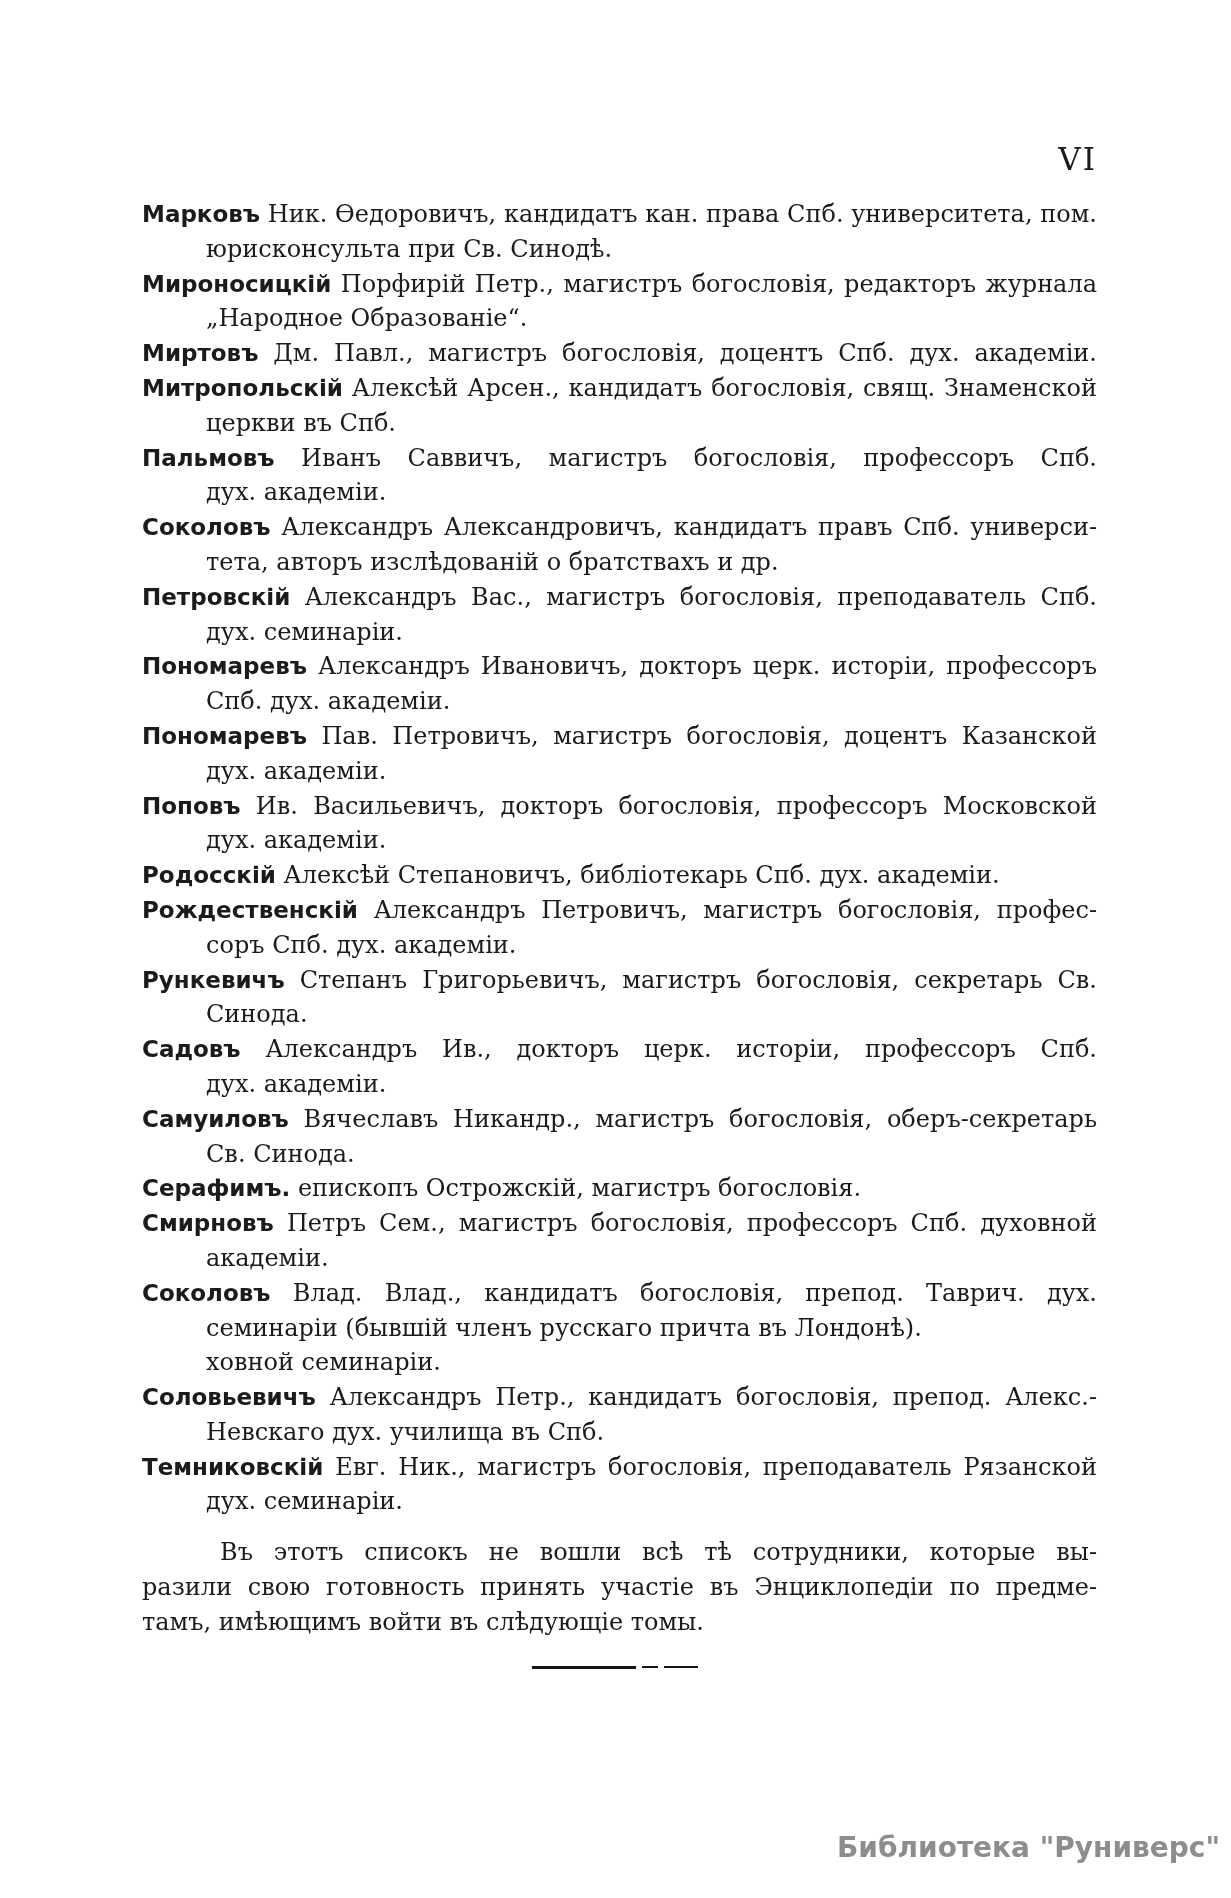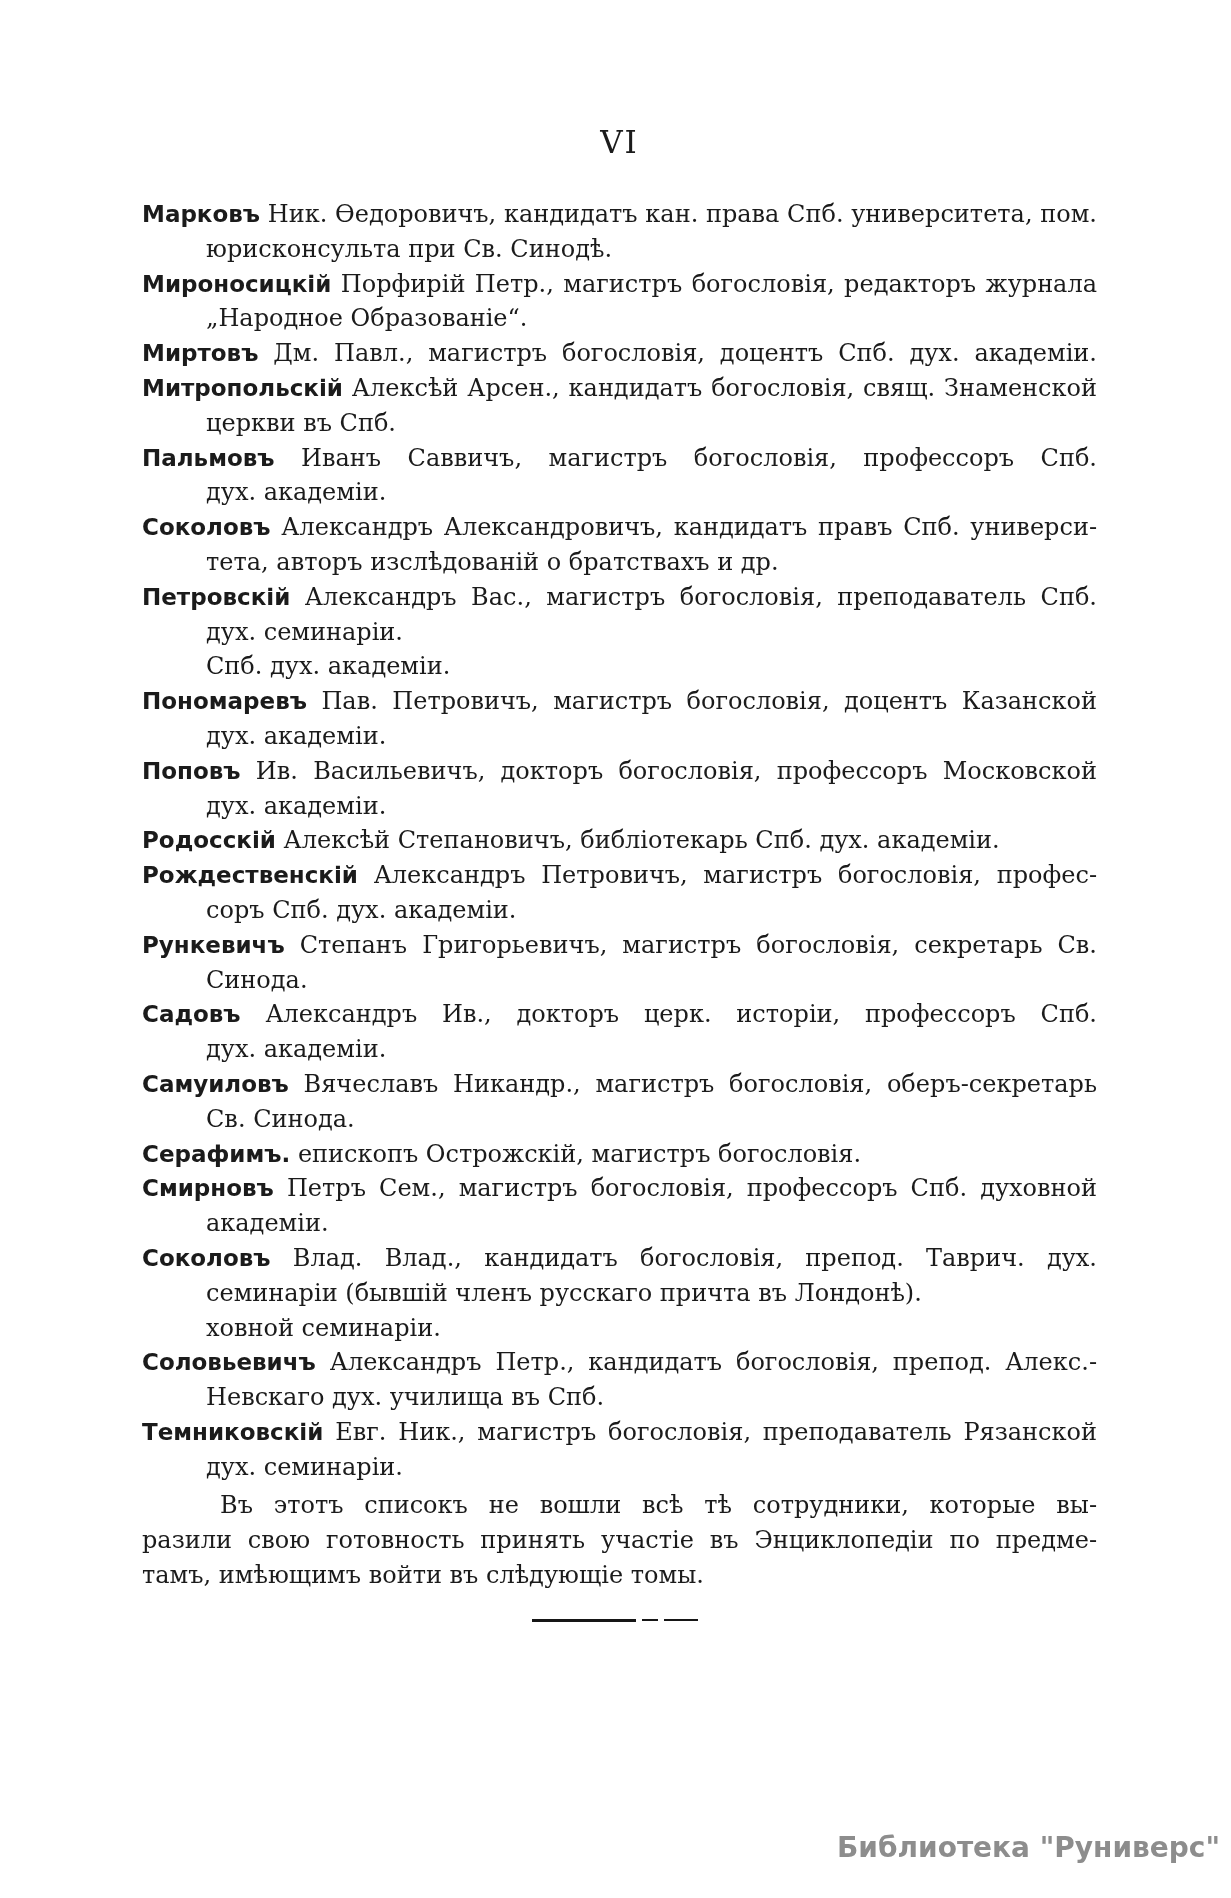--- a/index.html
+++ b/index.html
@@ -6,41 +6,41 @@
   body {
     width: 1231px; height: 1898px;
     background: #ffffff;
     position: relative;
     overflow: hidden;
     font-family: "DejaVu Serif", serif;
     color: #1b1b1b;
   }
   .page-number {
     position: absolute;
-    top: 124px; left: 142px; width: 955px;
-    text-align: center;
+    top: 141px; left: 142px; width: 955px;
+    text-align: right;
     font-size: 31px;
     letter-spacing: 2px;
   }
   .content {
     position: absolute;
     top: 197px; left: 142px; width: 955px;
     font-size: 24px;
     line-height: 34px;
   }
   .line { min-height: 34.8px; }
   .just { text-align: justify; text-align-last: justify; }
   .cont { padding-left: 64px; }
   .para-first { text-indent: 78px; }
   .surname {
     font-family: "DejaVu Sans", sans-serif;
     font-weight: bold;
     font-size: 23px;
   }
-  .closing { margin-top: 4px; }
+  .closing { margin-top: 16px; }
   .rule {
     margin: 26px 0 0 390px;
     width: 166px; height: 3px;
     display: flex; gap: 6px; align-items: center;
   }
   .rule span { background: #161616; height: 3px; display: block; }
   .rule .seg1 { width: 104px; }
   .rule .seg2 { width: 16px; height: 2px; }
   .rule .seg3 { width: 34px; height: 2px; }
   .watermark {
@@ -89,20 +89,21 @@
     <div class="line cont">тета, авторъ изслѣдованій о братствахъ и др.</div>
   </div>
 
   <div class="entry">
     <div class="line just"><span class="surname">Петровскій</span> <span>Александръ Вас., магистръ богословія, преподаватель Спб.</span></div>
     <div class="line cont">дух. семинаріи.</div>
   </div>
 
 
   <div class="entry">
+    <div class="line just"><span class="surname">Пономаревъ</span> <span>Александръ Ивановичъ, докторъ церк. исторіи, профессоръ</span></div>
     <div class="line cont">Спб. дух. академіи.</div>
   </div>
 
   <div class="entry">
     <div class="line just"><span class="surname">Пономаревъ</span> <span>Пав. Петровичъ, магистръ богословія, доцентъ Казанской</span></div>
     <div class="line cont">дух. академіи.</div>
   </div>
 
   <div class="entry">
     <div class="line just"><span class="surname">Поповъ</span> <span>Ив. Васильевичъ, докторъ богословія, профессоръ Московской</span></div>

